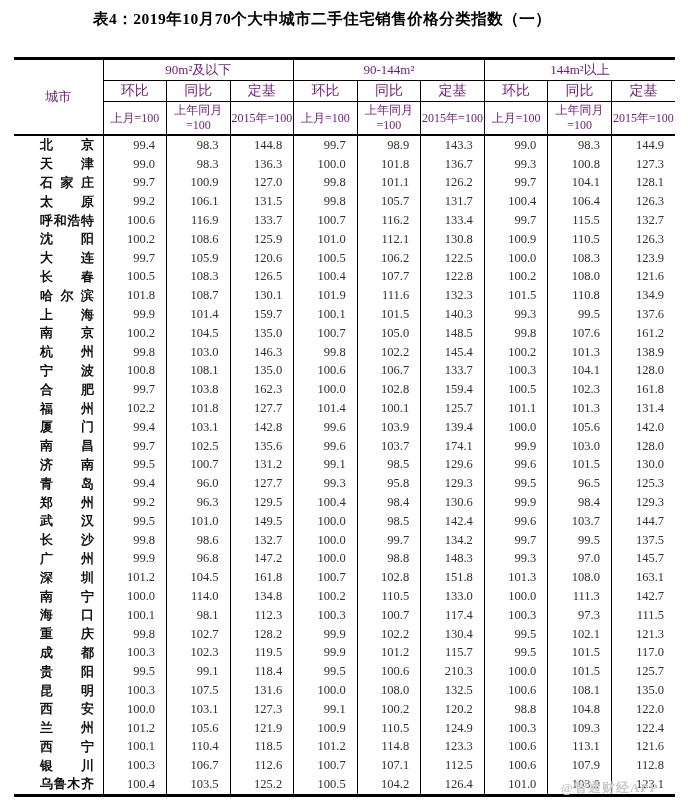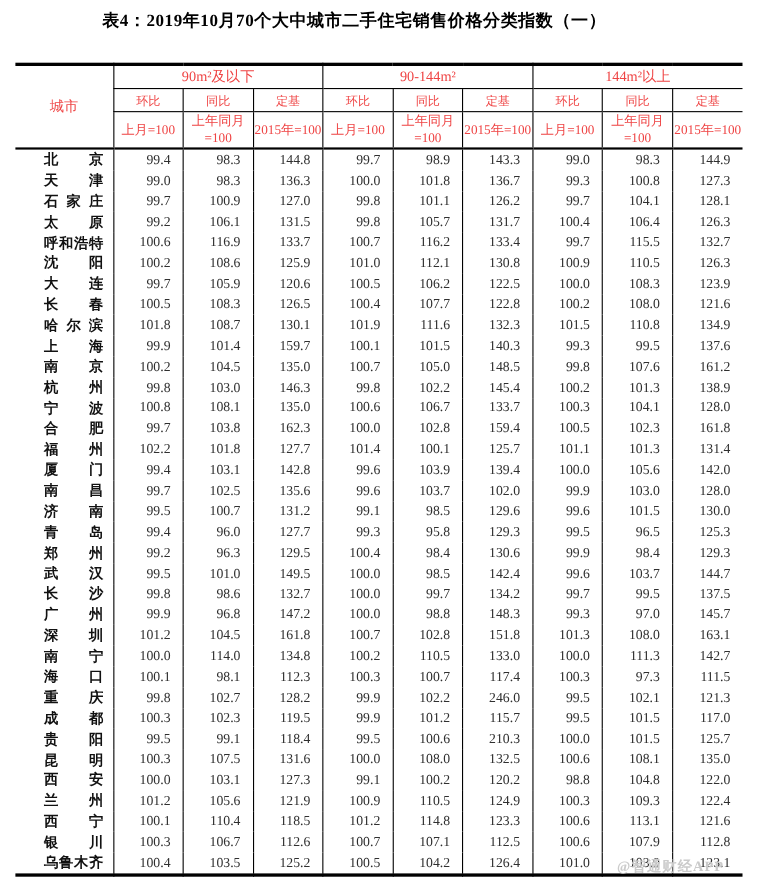--- a/index.html
+++ b/index.html
@@ -13,30 +13,30 @@
     text-align:center;font-size:15.5px;font-weight:bold;color:#000;
     letter-spacing:0.5px;
   }
   table.idx{
     position:absolute;left:14px;top:57px;width:661px;
     border-collapse:collapse;table-layout:fixed;
     border-top:3px solid #000;border-bottom:3px solid #000;
   }
   col.c-city{width:89px;}
   thead th{
-    font-weight:normal;color:#ef4444;
+    font-weight:normal;color:#701a75;
     border-left:1px solid #000;border-bottom:1px solid #000;
     text-align:center;padding:0;vertical-align:middle;
   }
   th.city-h{
     border-left:none;border-bottom:2px solid #000;
     font-size:13.5px;
   }
   tr.group-row th{height:20px;font-size:13px;}
-  tr.metric-row th{height:20px;font-size:11px;margin-top:48px;}
+  tr.metric-row th{height:20px;font-size:14px;margin-top:48px;}
   tr.base-row th{
     height:32px;font-size:12px;line-height:1.25;
     white-space:pre-line;border-bottom:2px solid #000;
   }
   tbody td{
     height:18.8px;padding:0 11px 0 0;
     border-left:1px solid #000;
     text-align:right;font-size:12.5px;color:#2f2f2f;
     vertical-align:middle;
   }
@@ -298,21 +298,21 @@
     <td>105.6</td>
     <td>142.0</td>
   </tr>
       <tr>
     <td class="city"><span class="jspan">南昌</span></td>
     <td>99.7</td>
     <td>102.5</td>
     <td>135.6</td>
     <td>99.6</td>
     <td>103.7</td>
-    <td>102.0</td>
+    <td>174.1</td>
     <td>99.9</td>
     <td>103.0</td>
     <td>128.0</td>
   </tr>
       <tr>
     <td class="city"><span class="jspan">济南</span></td>
     <td>99.5</td>
     <td>100.7</td>
     <td>131.2</td>
     <td>99.1</td>
@@ -418,21 +418,21 @@
     <td>97.3</td>
     <td>111.5</td>
   </tr>
       <tr>
     <td class="city"><span class="jspan">重庆</span></td>
     <td>99.8</td>
     <td>102.7</td>
     <td>128.2</td>
     <td>99.9</td>
     <td>102.2</td>
-    <td>246.0</td>
+    <td>130.4</td>
     <td>99.5</td>
     <td>102.1</td>
     <td>121.3</td>
   </tr>
       <tr>
     <td class="city"><span class="jspan">成都</span></td>
     <td>100.3</td>
     <td>102.3</td>
     <td>119.5</td>
     <td>99.9</td>

